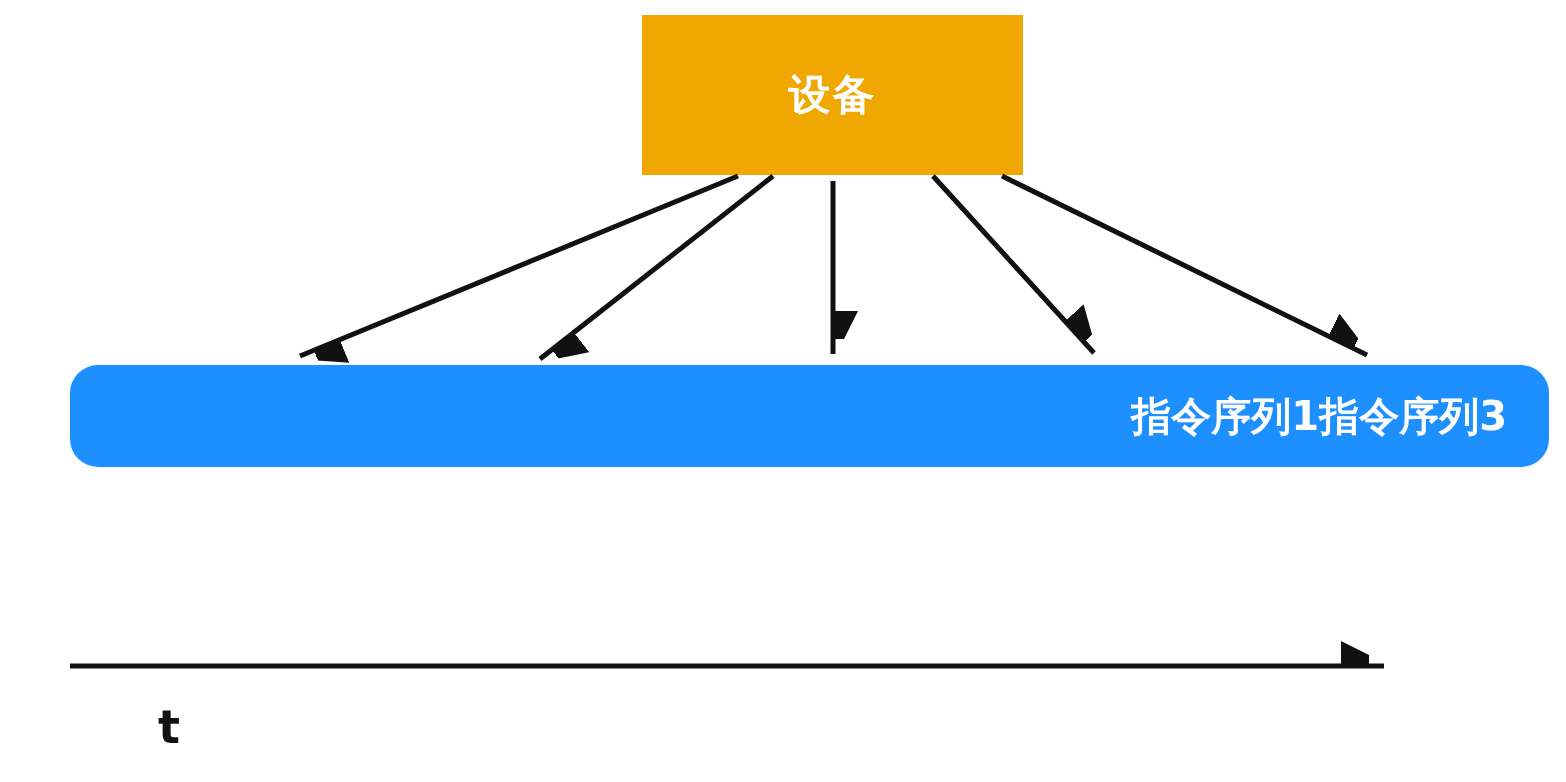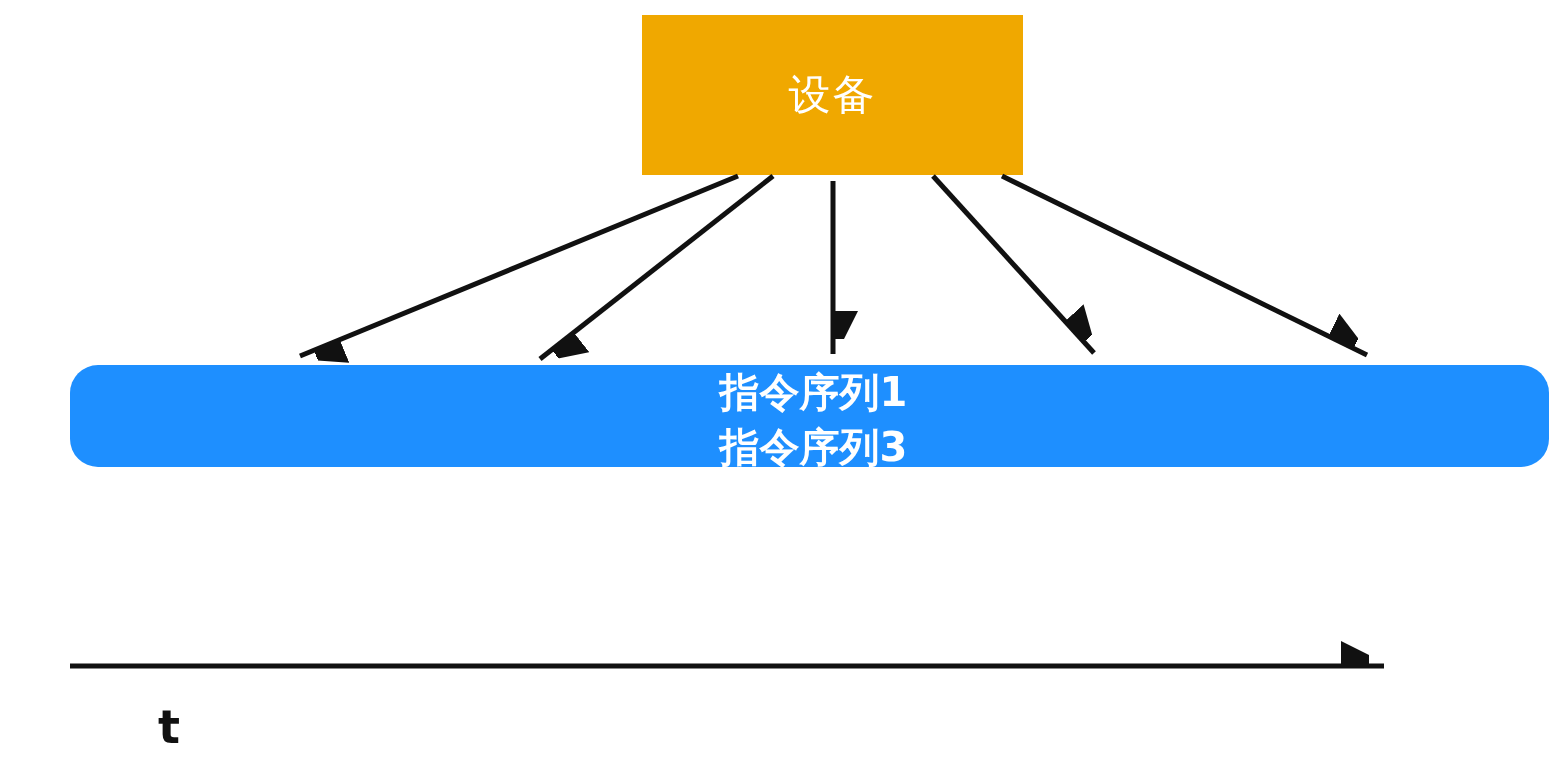--- a/index.html
+++ b/index.html
@@ -22,44 +22,43 @@
     width: 381px;
     height: 160px;
     background: var(--device-fill, #F0A800);
     display: flex;
     align-items: center;
     justify-content: center;
   }
   .device-box .label {
     color: var(--label-text, #ffffff);
     font-size: 42px;
-    font-weight: normal;
+    font-weight: bold;
     letter-spacing: 2px;
   }
   .arrow-layer {
     position: absolute;
     left: 0;
     top: 0;
     width: 1566px;
     height: 782px;
   }
   .sequence-bar {
     position: absolute;
     left: 70px;
     top: 365px;
     width: 1479px;
     height: 102px;
     background: var(--bar-fill, #1E8FFF);
     border-radius: 28px;
     display: flex;
     align-items: center;
-    justify-content: flex-start;
+    justify-content: flex-end;
     padding: 0 42px 0 50px;
     box-sizing: border-box;
-    flex-direction: column;
   }
   .sequence-bar .seq-label {
     color: var(--label-text, #ffffff);
     font-size: 40px;
     font-weight: bold;
     white-space: nowrap;
   }
   .time-axis-label {
     position: absolute;
     left: 158px;

